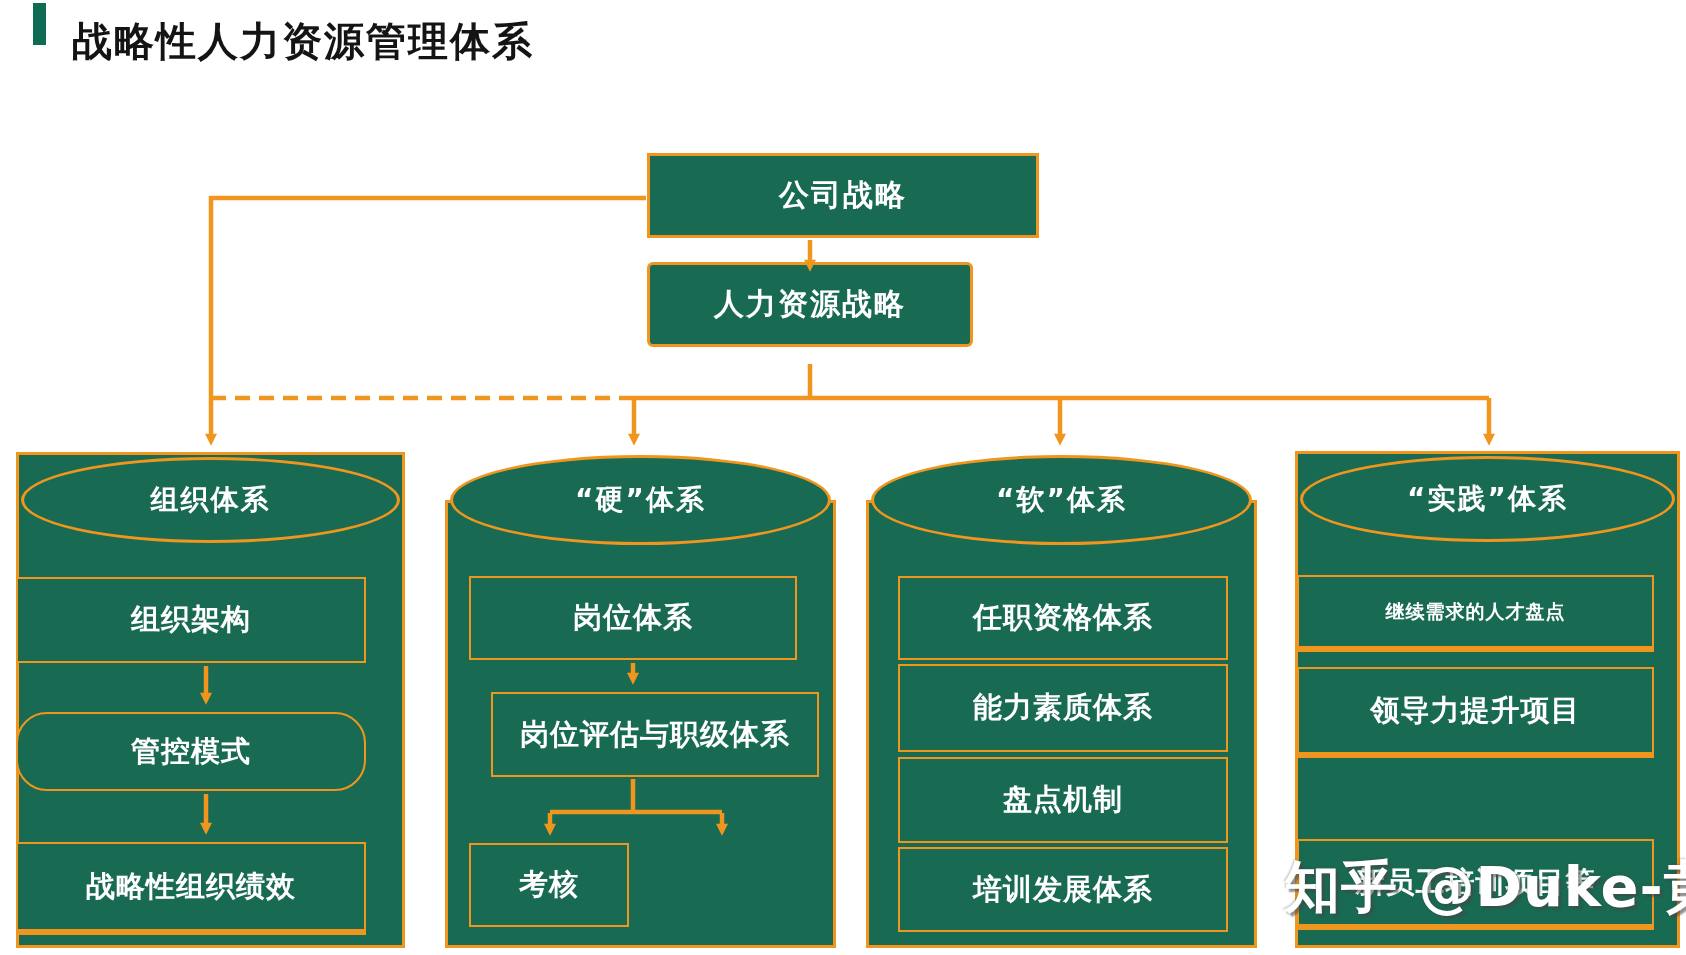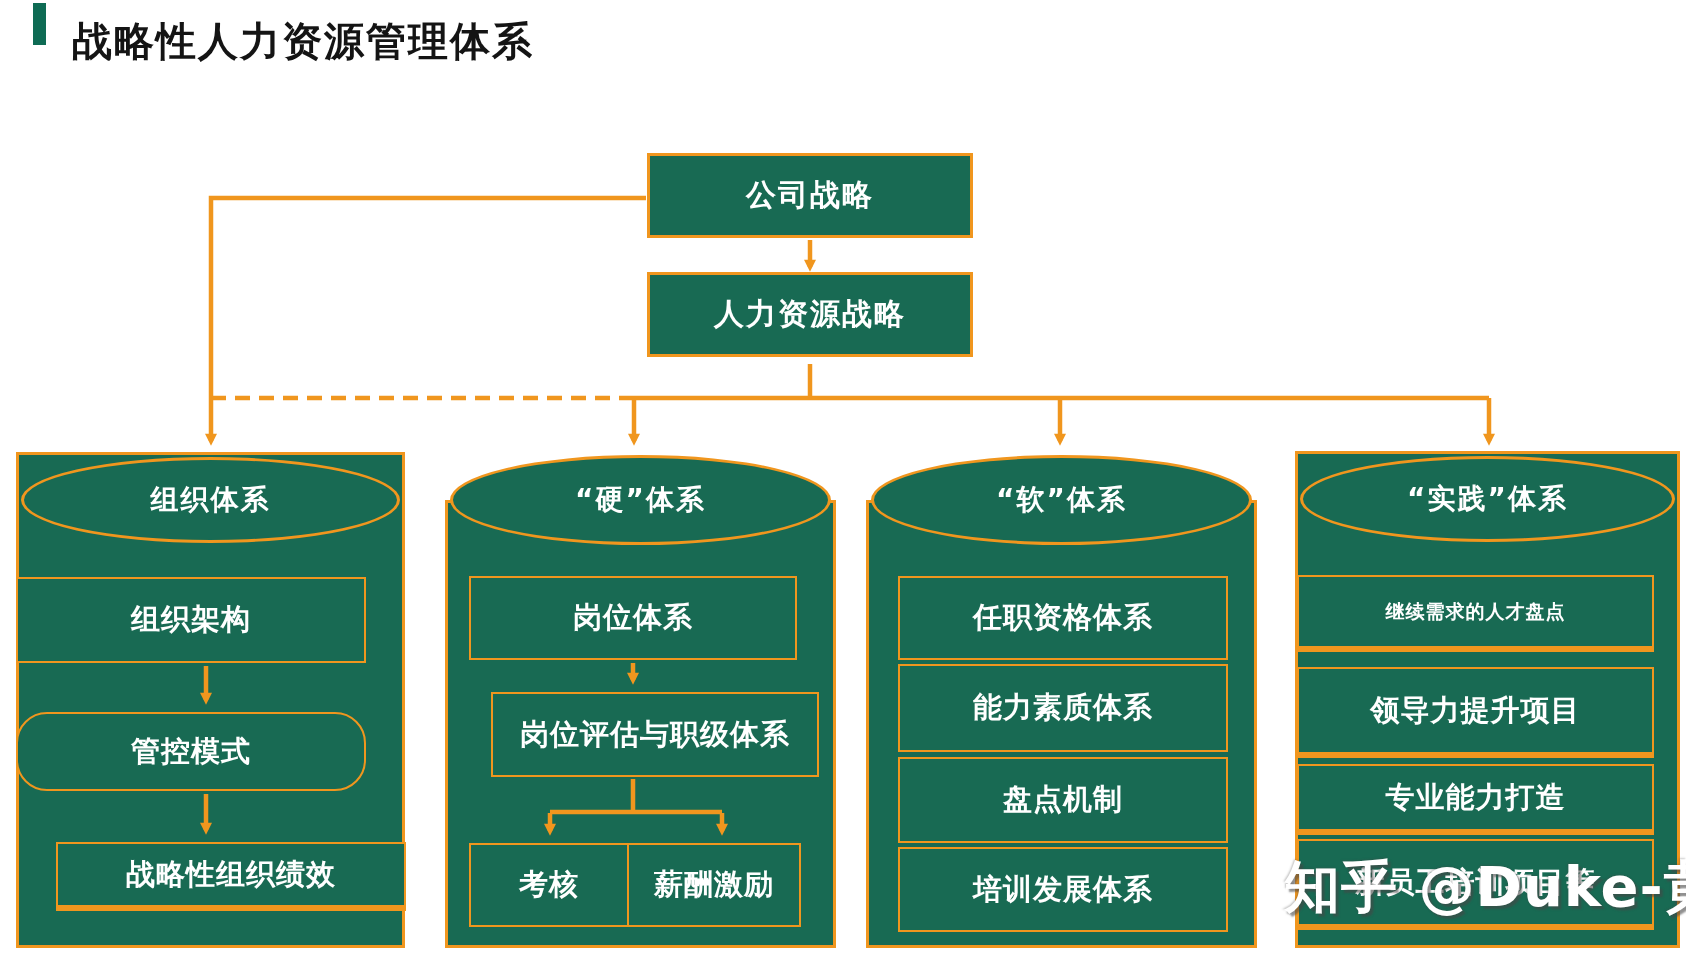--- a/index.html
+++ b/index.html
@@ -56,57 +56,55 @@
       <path d="M1489 398 L1489 441" marker-end="url(#ah)"></path>
       <path d="M206 666 L206 700" marker-end="url(#ah)"></path>
       <path d="M206 794 L206 830" marker-end="url(#ah)"></path>
       <path d="M633 663 L633 680" marker-end="url(#ah)"></path>
       <path d="M633 779 L633 812 M550 812 L722 812"></path>
       <path d="M550 813 L550 831" marker-end="url(#ah)"></path>
       <path d="M722 813 L722 831" marker-end="url(#ah)"></path>
     </g>
   </svg>
 
-  <div class="node" style="left:647px;top:153px;width:326px;height:85px;">
+  <div class="node" style="left:647px;top:153px;width:392px;height:85px;">
     <span>公司战略</span>
   </div>
-  <div class="node" style="left:647px;top:272px;width:326px;height:85px;">
+  <div class="node" style="left:647px;top:262px;width:326px;height:85px;border-radius:6px;">
     <span>人力资源战略</span>
   </div>
 
   <div class="pillar" style="left:16px;top:452px;width:389px;height:496px;"></div>
   <div class="cap" style="left:21px;top:457px;width:379px;height:86px;">
     <span>组织体系</span>
   </div>
   <div class="item" style="left:16px;top:577px;width:350px;height:86px;">组织架构</div>
   <div class="item" style="left:16px;top:712px;width:350px;height:79px;border-radius:31px;">管控模式</div>
-  <div class="item thick" style="left:16px;top:842px;width:350px;height:69px;margin-left:40px;">战略性组织绩效</div>
+  <div class="item thick" style="left:16px;top:842px;width:350px;height:93px;">战略性组织绩效</div>
 
   <div class="pillar" style="left:445px;top:500px;width:391px;height:448px;"></div>
   <div class="cap" style="left:450px;top:455px;width:381px;height:90px;">
     <span>“硬”体系</span>
   </div>
   <div class="item" style="left:469px;top:576px;width:328px;height:84px;">岗位体系</div>
   <div class="item" style="left:469px;top:692px;width:328px;height:85px;margin-left:22px;">岗位评估与职级体系</div>
   <div class="item" style="left:469px;top:843px;width:160px;height:84px;">考核</div>
-  <div class="item" style="left:627px;top:843px;width:174px;height:84px;">薪酬激励</div>
 
   <div class="pillar" style="left:866px;top:500px;width:391px;height:448px;"></div>
   <div class="cap" style="left:871px;top:455px;width:381px;height:90px;">
     <span>“软”体系</span>
   </div>
   <div class="item" style="left:898px;top:576px;width:330px;height:84px;">任职资格体系</div>
   <div class="item" style="left:898px;top:664px;width:330px;height:88px;">能力素质体系</div>
   <div class="item" style="left:898px;top:757px;width:330px;height:86px;">盘点机制</div>
   <div class="item" style="left:898px;top:847px;width:330px;height:85px;">培训发展体系</div>
 
   <div class="pillar" style="left:1295px;top:451px;width:385px;height:497px;"></div>
   <div class="cap" style="left:1300px;top:456px;width:375px;height:86px;">
     <span>“实践”体系</span>
   </div>
   <div class="item thick" style="left:1297px;top:575px;width:357px;height:77px;font-size:19px;">继续需求的人才盘点</div>
   <div class="item thick" style="left:1297px;top:667px;width:357px;height:91px;">领导力提升项目</div>
-  <div class="item thick" style="left:1297px;top:764px;width:357px;height:71px;">专业能力打造</div>
   <div class="item thick" style="left:1297px;top:839px;width:357px;height:91px;">新员工培训项目等</div>
 
   <div class="watermark">知乎 @Duke-黄</div>
 
 </div>
 
 </body></html>

